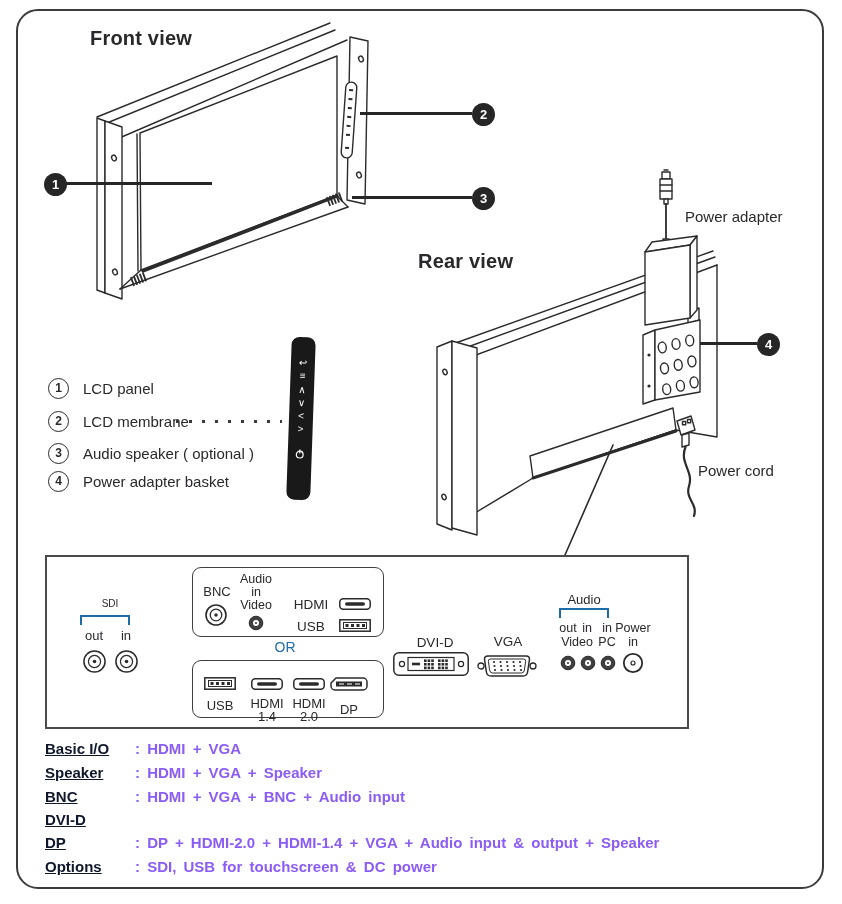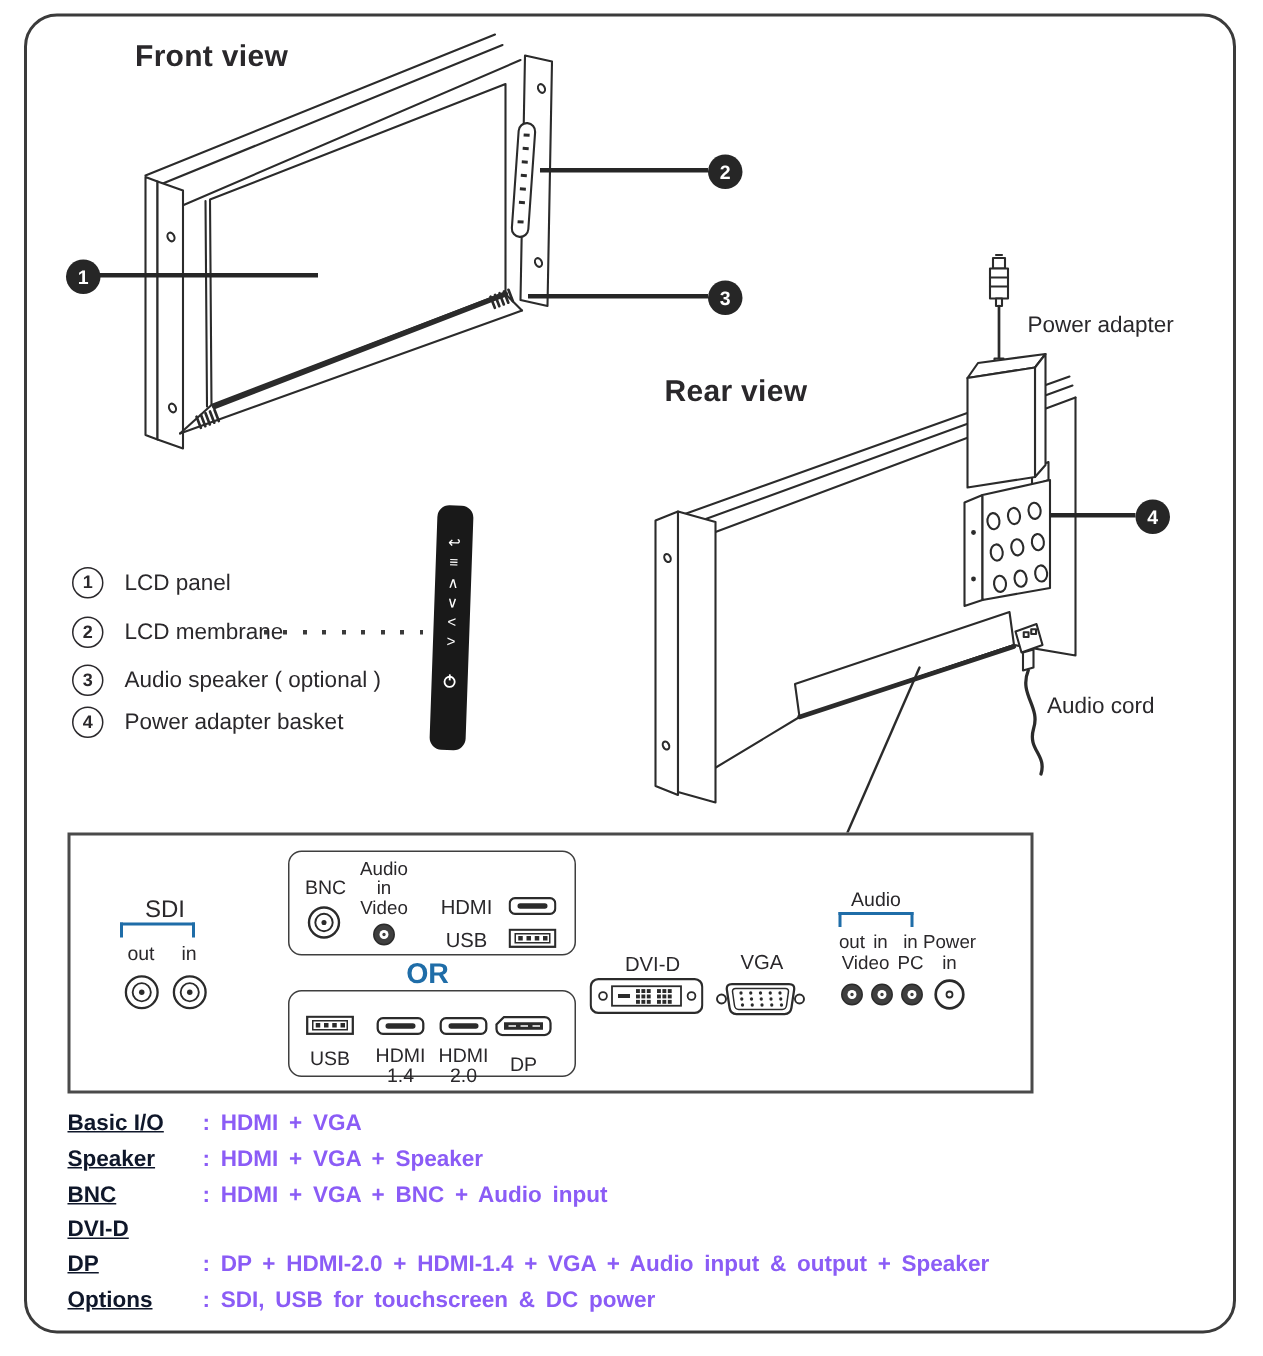--- a/index.html
+++ b/index.html
@@ -17,21 +17,21 @@
             font-size:12px;font-weight:600;text-align:center;line-height:19px;}
   .part-label{font-size:15px;white-space:nowrap;}
   .dotline{height:2.6px;background:repeating-linear-gradient(90deg,#3a3a3a 0 2.6px,transparent 2.6px 13px);}
   .membrane{width:24px;height:163px;background:#191919;border-radius:8px;transform:rotate(2deg);}
   .mkey{position:absolute;left:0;width:24px;text-align:center;color:#fff;font-size:10px;line-height:10px;}
   .io-box{left:45px;top:555px;width:640px;height:170px;border:2px solid #4a4a4a;background:#fff;}
   .opt-box{border:1.7px solid #3f3f3f;border-radius:9px;background:#fff;}
   .io-label{font-size:13px;white-space:nowrap;text-align:center;color:#2a282b;}
   .io-small{font-size:12.5px;line-height:13px;white-space:nowrap;text-align:center;}
   .bracket{border-top:2.3px solid #1f6da8;border-left:2.3px solid #1f6da8;border-right:2.3px solid #1f6da8;height:8px;}
-  .or-label{font-size:19px;font-weight:bold;color:#1f6da8;text-align:center;}
+  .or-label{font-size:14px;font-weight:normal;color:#1f6da8;text-align:center;}
   .legend-row{left:45px;height:22px;display:flex;font-size:15px;font-weight:bold;line-height:22px;}
   .legend-label{width:90px;color:#0f172a;text-decoration:underline;}
   .legend-value{color:#8b5cf6;word-spacing:3px;white-space:nowrap;}
   svg{display:block;}
 </style>
 </head>
 <body>
 
 <div class="page">
   <div class="abs frame"></div>
@@ -86,21 +86,21 @@
           <rect x="262" y="89" width="4" height="2"></rect>
             <rect x="262" y="98" width="4" height="2"></rect>
           <rect x="262" y="107" width="4" height="2"></rect>
             <rect x="262" y="116" width="4" height="2"></rect>
           <rect x="262" y="129" width="4" height="2"></rect>
         </g>
       </g>
     </g>
   </svg>
 
-  <div class="abs view-title" style="left:443px;top:250px;">Rear view</div>
+  <div class="abs view-title" style="left:418px;top:250px;">Rear view</div>
 
   <svg class="abs" style="left:425px;top:168px;" width="380" height="402" viewBox="0 0 380 402">
     <g stroke="#2b2b2b" stroke-width="1.4" fill="none" stroke-linejoin="round" stroke-linecap="round">
 
       <path d="M25,177 L288,83"></path>
       <path d="M29,184 L290,89"></path>
       <path d="M35,193 L292,97"></path>
 
       <path d="M292,97 L292,269 L251,262 L108,310 L50,345"></path>
 
@@ -154,21 +154,21 @@
         <path d="M252,253 L266,248 L270,262 L256,267 Z" fill="#fff"></path>
         <rect x="257.5" y="253.5" width="3.2" height="3.2"></rect>
         <rect x="262.5" y="251.5" width="3.2" height="3.2"></rect>
         <path d="M257,267 L264,265 L264,277 L257,279 Z" fill="#fff"></path>
         <path d="M260.5,279 C254,295 269,303 264,318 C260,332 273,335 269,348" stroke-width="2.2"></path>
       </g>
     </g>
   </svg>
 
   <div class="abs plain-label" style="left:685px;top:208px;">Power adapter</div>
-  <div class="abs plain-label" style="left:698px;top:462px;">Audio cord</div>
+  <div class="abs plain-label" style="left:698px;top:462px;">Power cord</div>
 
   <div class="abs callout-line" style="left:66px;top:182px;width:146px;"></div>
   <div class="abs callout" style="left:44px;top:173px;">1</div>
   <div class="abs callout-line" style="left:360px;top:112px;width:112px;"></div>
   <div class="abs callout" style="left:472px;top:103px;">2</div>
   <div class="abs callout-line" style="left:352px;top:196px;width:120px;"></div>
   <div class="abs callout" style="left:472px;top:187px;">3</div>
   <div class="abs callout-line" style="left:700px;top:342px;width:57px;"></div>
   <div class="abs callout" style="left:757px;top:333px;">4</div>
 
@@ -204,21 +204,21 @@
       <svg width="10" height="10" viewBox="0 0 10 10" style="margin:0 auto;">
         <circle cx="5" cy="5.6" r="3.4" stroke="#fff" stroke-width="1.2" fill="none"></circle>
         <path d="M5,0.6 L5,4.6" stroke="#fff" stroke-width="1.2"></path>
       </svg>
     </span>
   </div>
 
   <div class="abs io-box">
 
     <div class="abs" style="left:30px;top:41px;width:62px;height:82px;">
-      <div class="abs io-label" style="left:13px;top:0;width:40px;font-size:16px;">SDI</div>
+      <div class="abs io-label" style="left:13px;top:0;width:40px;font-size:10px;">SDI</div>
       <div class="abs bracket" style="left:3px;top:17px;width:46px;"></div>
       <div class="abs io-label" style="left:2px;top:30px;width:30px;">out</div>
       <div class="abs io-label" style="left:36px;top:30px;width:26px;">in</div>
       <svg class="abs" style="left:5px;top:51px;" width="25" height="25" viewBox="0 0 26 26">
         <g stroke="#2b2b2b" fill="none">
             <circle cx="13" cy="13" r="11" stroke-width="1.6"></circle>
             <circle cx="13" cy="13" r="6.3" stroke-width="1.3"></circle>
             <circle cx="13" cy="13" r="1.9" fill="#2b2b2b" stroke="none"></circle>
           </g>
       </svg>

